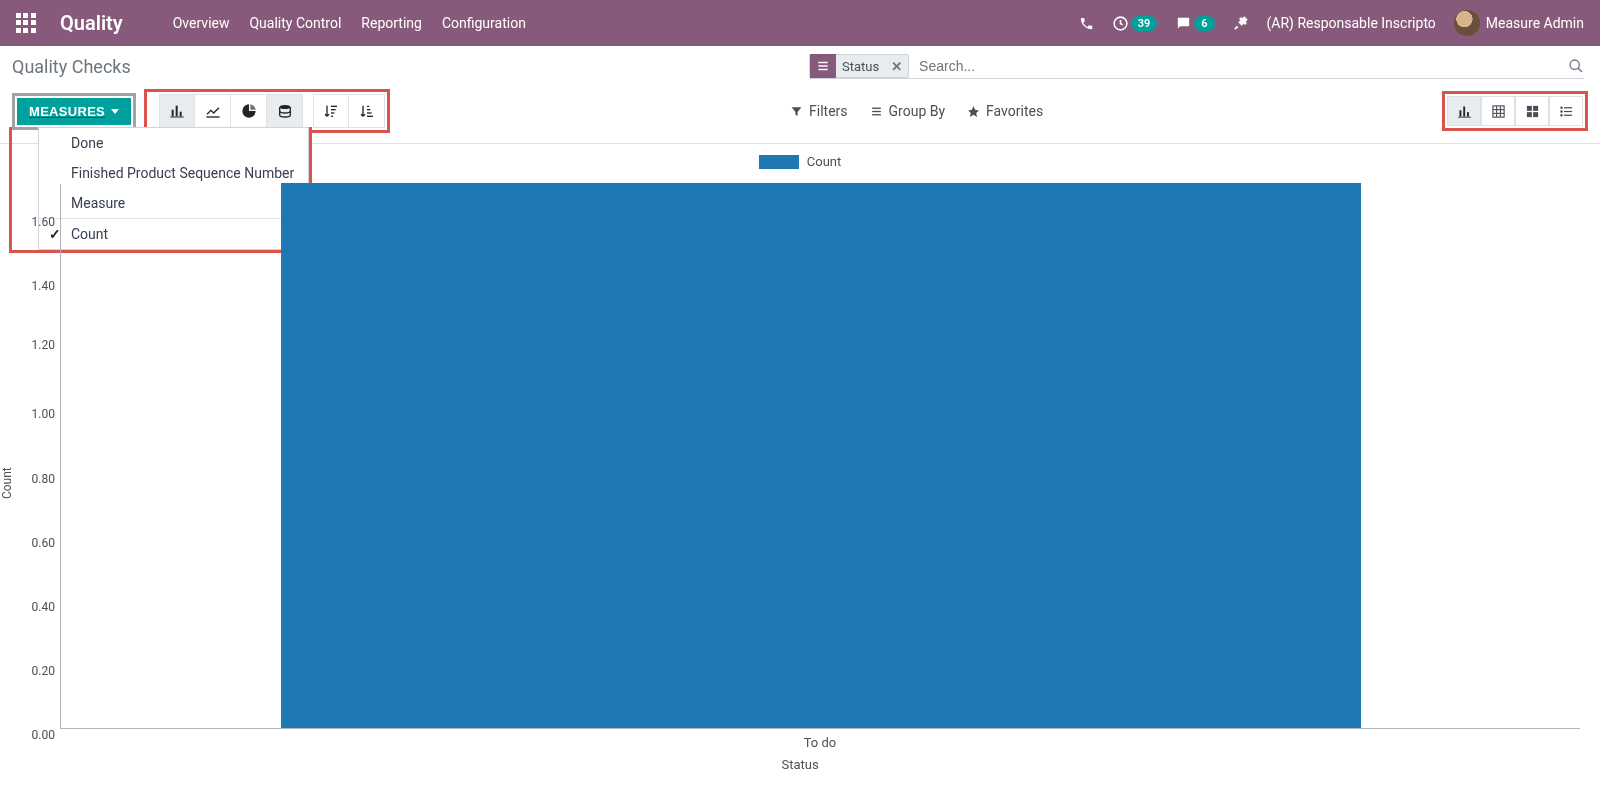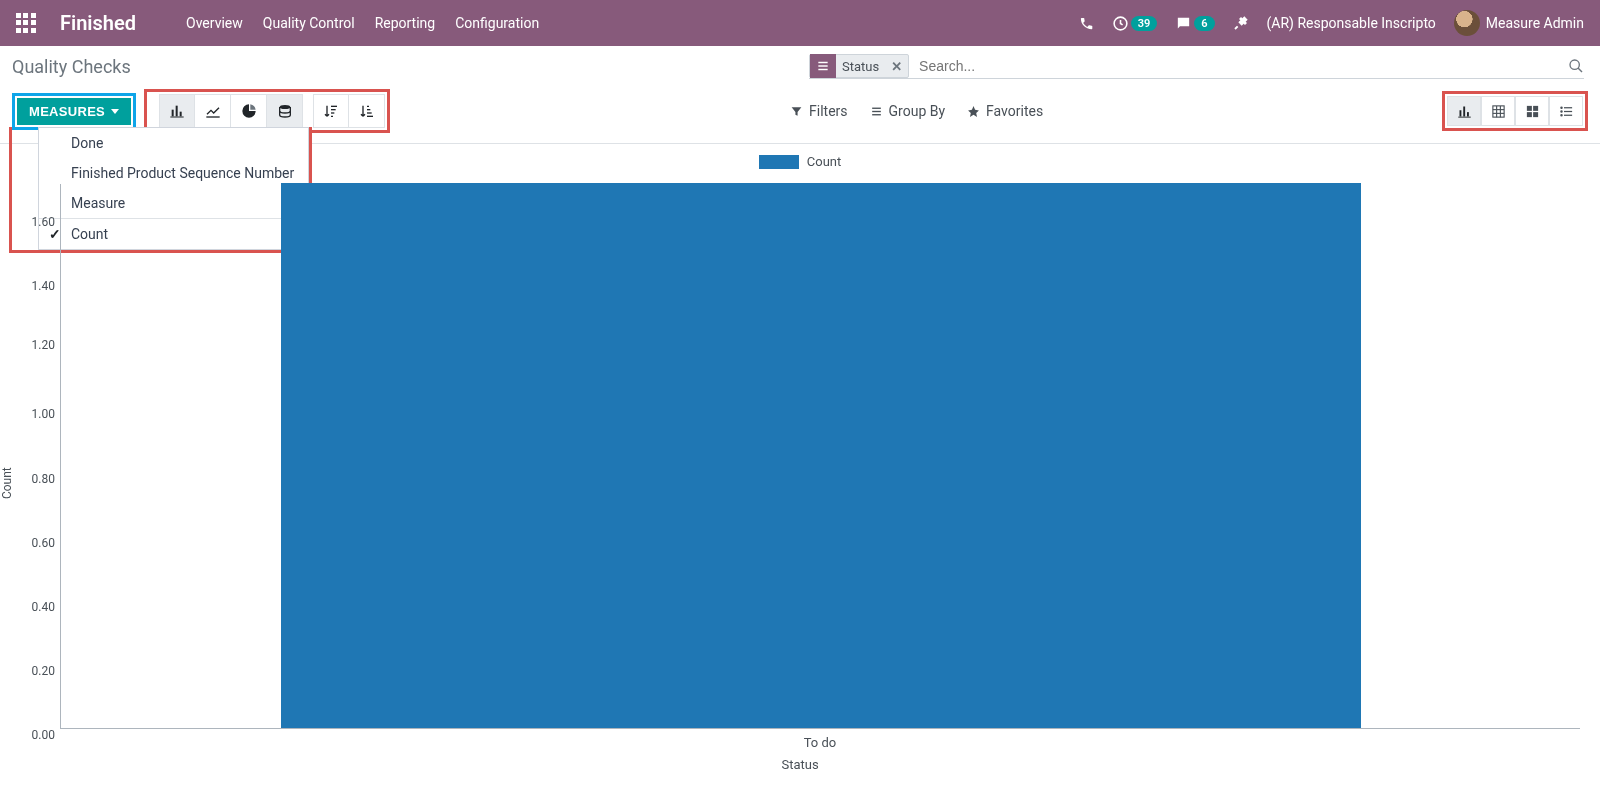--- a/index.html
+++ b/index.html
@@ -31,21 +31,21 @@
 .search-icon { position: absolute; right: 0; color: #6c757d; }
 
 .cp-row2 { display: flex; align-items: center; padding: 6px 12px 10px 12px; position: relative; }
 .measures-btn { background: #00a09d; color: #fff; border: none; padding: 6px 12px; font-size: 13px; font-weight: 700; letter-spacing: 0.3px; cursor: pointer; display: inline-flex; align-items: center; gap: 6px; }
 .measures-btn .caret { border-left: 4px solid transparent; border-right: 4px solid transparent; border-top: 5px solid #fff; }
 .chart-type-group, .sort-group { display: inline-flex; margin-left: 10px; }
 .btn-icon { background: #fff; border: 1px solid #dee2e6; width: 36px; height: 34px; display: flex; align-items: center; justify-content: center; cursor: pointer; color: #212529; }
 .btn-icon.active { background: #e9ecef; }
 .btn-icon + .btn-icon { border-left: none; }
 .group-a-wrap { display: inline-flex; border: 3px solid #d9534f; padding: 2px; margin-left: 8px; }
-.measures-wrap { border: 3px solid #0ea5e9; padding: 2px; display: inline-flex; }
+.measures-wrap { border: 3px solid #a3a3a3; padding: 2px; display: inline-flex; text-decoration: underline; }
 
 .search-options { display: flex; align-items: flex-end; gap: 22px; margin-left: auto; color: #495057; }
 .search-options .opt { display: inline-flex; align-items: center; gap: 6px; cursor: pointer; font-size: 14px; }
 
 .view-switcher { border: 3px solid #d9534f; padding: 2px; display: inline-flex; margin-left: 18px; }
 .view-switcher .btn-icon { width: 34px; height: 30px; border: 1px solid #dee2e6; }
 
 
 .dropdown { position: absolute; top: 48px; left: 12px; background: #fff; border: 1px solid #d0d5dd; min-width: 248px; z-index: 20; }
 .dropdown-wrap { border: 3px solid #d9534f; border-top: none; }
@@ -74,21 +74,21 @@
       <span></span>
       <span></span>
       <span></span>
       <span></span>
       <span></span>
       <span></span>
       <span></span>
       <span></span>
       <span></span>
     </div>
-  <div class="brand">Finished</div>
+  <div class="brand">Quality</div>
   <div class="nav-links">
     <a href="#">Overview</a>
     <a href="#">Quality Control</a>
     <a href="#">Reporting</a>
     <a href="#">Configuration</a>
   </div>
   <div class="navbar-right">
     <span class="nav-icon">
       <svg width="15" height="15" viewBox="0 0 24 24" fill="#fff">
           <path d="M6.6 10.8c1.4 2.8 3.8 5.1 6.6 6.6l2.2-2.2c.3-.3.7-.4 1.1-.3 1.2.4 2.5.6 3.8.6.6 0 1 .4 1 1V20c0 .6-.4 1-1 1C10.6 21 3 13.4 3 4c0-.6.4-1 1-1h3.5c.6 0 1 .4 1 1 0 1.3.2 2.6.6 3.8.1.4 0 .8-.3 1.1l-2.2 2.2z"></path>

